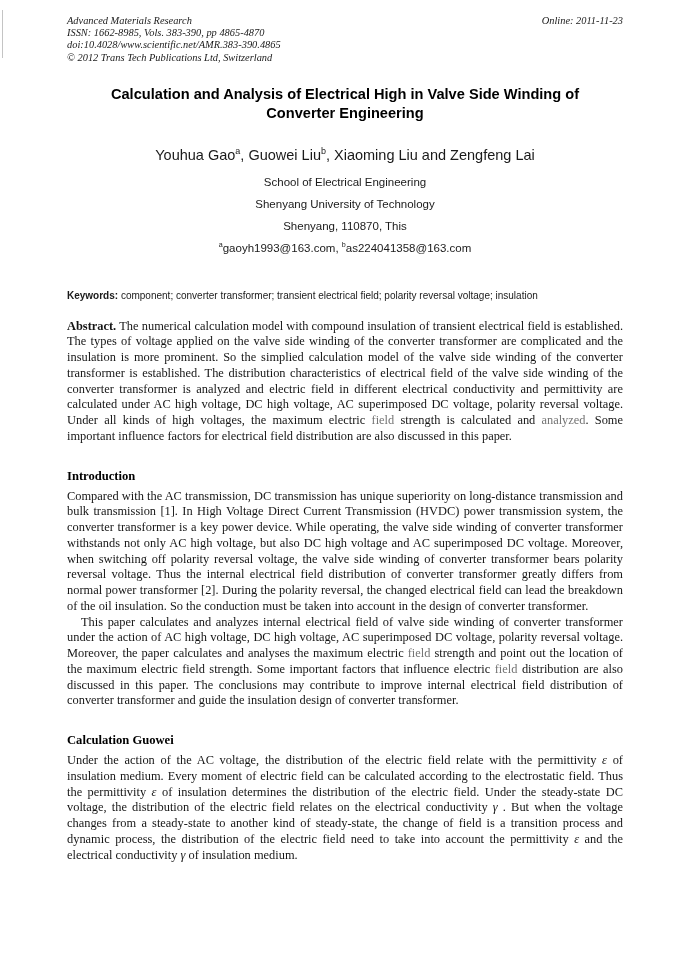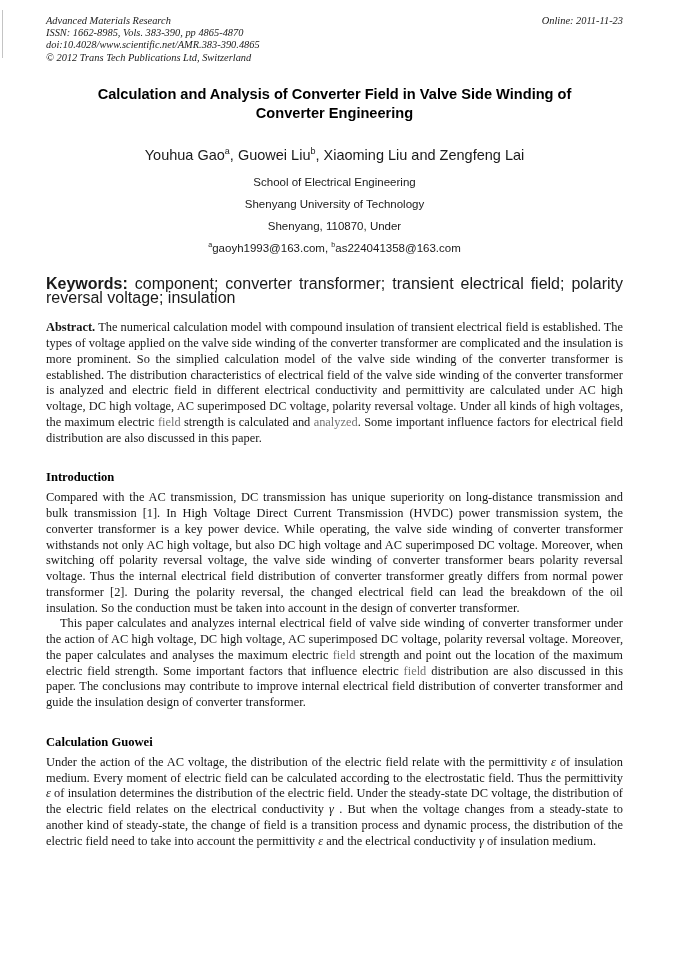--- a/index.html
+++ b/index.html
@@ -9,21 +9,21 @@
   }
   *{box-sizing:border-box;}
   html,body{margin:0;padding:0;background:#e8e8e8;}
   .page{
     position:relative;
     width:678px;height:959px;
     margin:0 auto;
     background:var(--background,#fff);
     color:var(--text,#111);
     overflow:hidden;
-    padding:15px 55px 0 46px;
+    padding:15px 55px 0 67px;
     font-family:"Liberation Serif",serif;
   }
   
   .edge-line{position:absolute;left:2px;top:10px;width:1px;height:48px;background:#c4c4c4;}
 
   
   .jheader{
     display:flex;justify-content:space-between;align-items:flex-start;
     font-family:"Liberation Serif",serif;
     font-style:italic;
@@ -54,23 +54,23 @@
   .affil{
     margin-top:7px;
     text-align:center;
     font-family:"Liberation Sans",sans-serif;
     font-size:11.5px;line-height:22px;
     color:#1a1a1a;
   }
 
   
   .keywords{
-    margin-top:18px;
+    margin-top:30px;
     font-family:"Liberation Sans",sans-serif;
-    font-size:16px;line-height:13.8px;
+    font-size:10px;line-height:13.8px;
     text-align:justify;
     color:#1a1a1a;
   }
 
   
   .bodytext{
     font-size:12.4px;line-height:15.75px;
     text-align:justify;
     color:#151515;
   }
@@ -99,30 +99,30 @@
     <div class="left">
       <div>Advanced Materials Research</div>
       <div>ISSN: 1662-8985, Vols. 383-390, pp 4865-4870</div>
       <div>doi:10.4028/www.scientific.net/AMR.383-390.4865</div>
       <div>© 2012 Trans Tech Publications Ltd, Switzerland</div>
     </div>
     <div class="online">Online: 2011-11-23</div>
   </div>
 
   <div class="title">
-    <div>Calculation and Analysis of Converter Field in Valve Side Winding of</div>
+    <div>Calculation and Analysis of Electrical High in Valve Side Winding of</div>
     <div>Converter Engineering</div>
   </div>
 
   <div class="authors"><span>Youhua Gao</span><sup>a</sup><span>, Guowei Liu</span><sup>b</sup><span>, Xiaoming Liu and Zengfeng Lai</span></div>
 
   <div class="affil">
     <div>School of Electrical Engineering</div>
     <div>Shenyang University of Technology</div>
-    <div>Shenyang, 110870, Under</div>
+    <div>Shenyang, 110870, This</div>
     <div><sup>a</sup><span>gaoyh1993@163.com, </span><sup>b</sup><span>as224041358@163.com</span></div>
   </div>
 
   <div class="keywords"><span class="seg-bold">Keywords: </span><span>component; converter transformer; transient electrical field;  polarity reversal voltage; insulation</span></div>
 
   <div class="bodytext abstract"><span class="seg-bold">Abstract.</span><span> The numerical calculation model with compound insulation of transient electrical field is established. The types of voltage applied on the valve side winding of the converter transformer are complicated and the insulation is more prominent. So the simplied calculation model of the valve side winding of the converter transformer is established. The distribution characteristics of electrical field of the valve side winding of the converter transformer is analyzed and electric field in different electrical conductivity and permittivity are calculated under AC high voltage, DC high voltage, AC superimposed DC voltage, polarity reversal voltage. Under all kinds of high voltages, the maximum electric </span><span class="seg-gray">field</span><span> strength is calculated and </span><span class="seg-gray">analyzed</span><span>. Some important influence factors for electrical field distribution are also discussed in this paper.</span></div>
 
   <div class="section">
     <div class="section-heading">Introduction</div>
     <p class="bodytext para"><span>Compared with the AC transmission, DC transmission has unique superiority on long-distance transmission and bulk transmission [1]. In High Voltage Direct Current Transmission (HVDC) power transmission system, the converter transformer is a key power device. While operating, the valve side winding of converter transformer withstands not only AC high voltage, but also DC high voltage and AC superimposed DC voltage. Moreover, when switching off polarity reversal voltage, the valve side winding of converter transformer bears polarity reversal voltage. Thus the internal electrical field distribution of converter transformer greatly differs from normal power transformer [2]. During the polarity reversal, the changed electrical field can lead the breakdown of the oil insulation. So the conduction must be taken into account in the design of converter transformer.</span></p>

